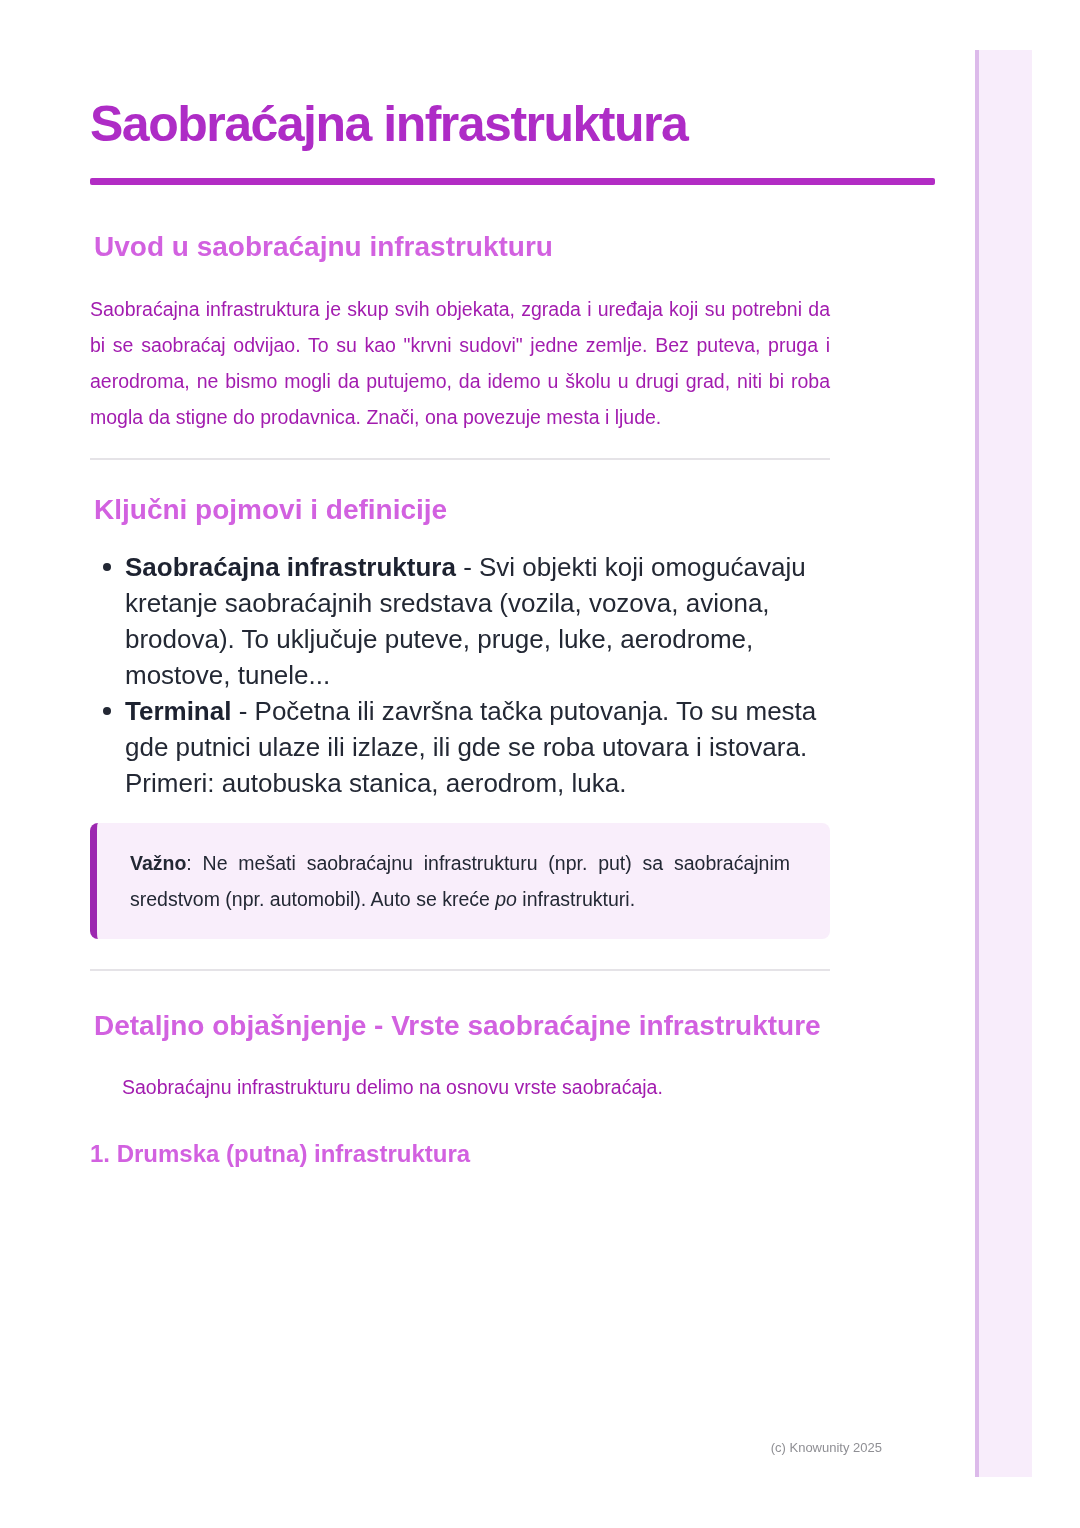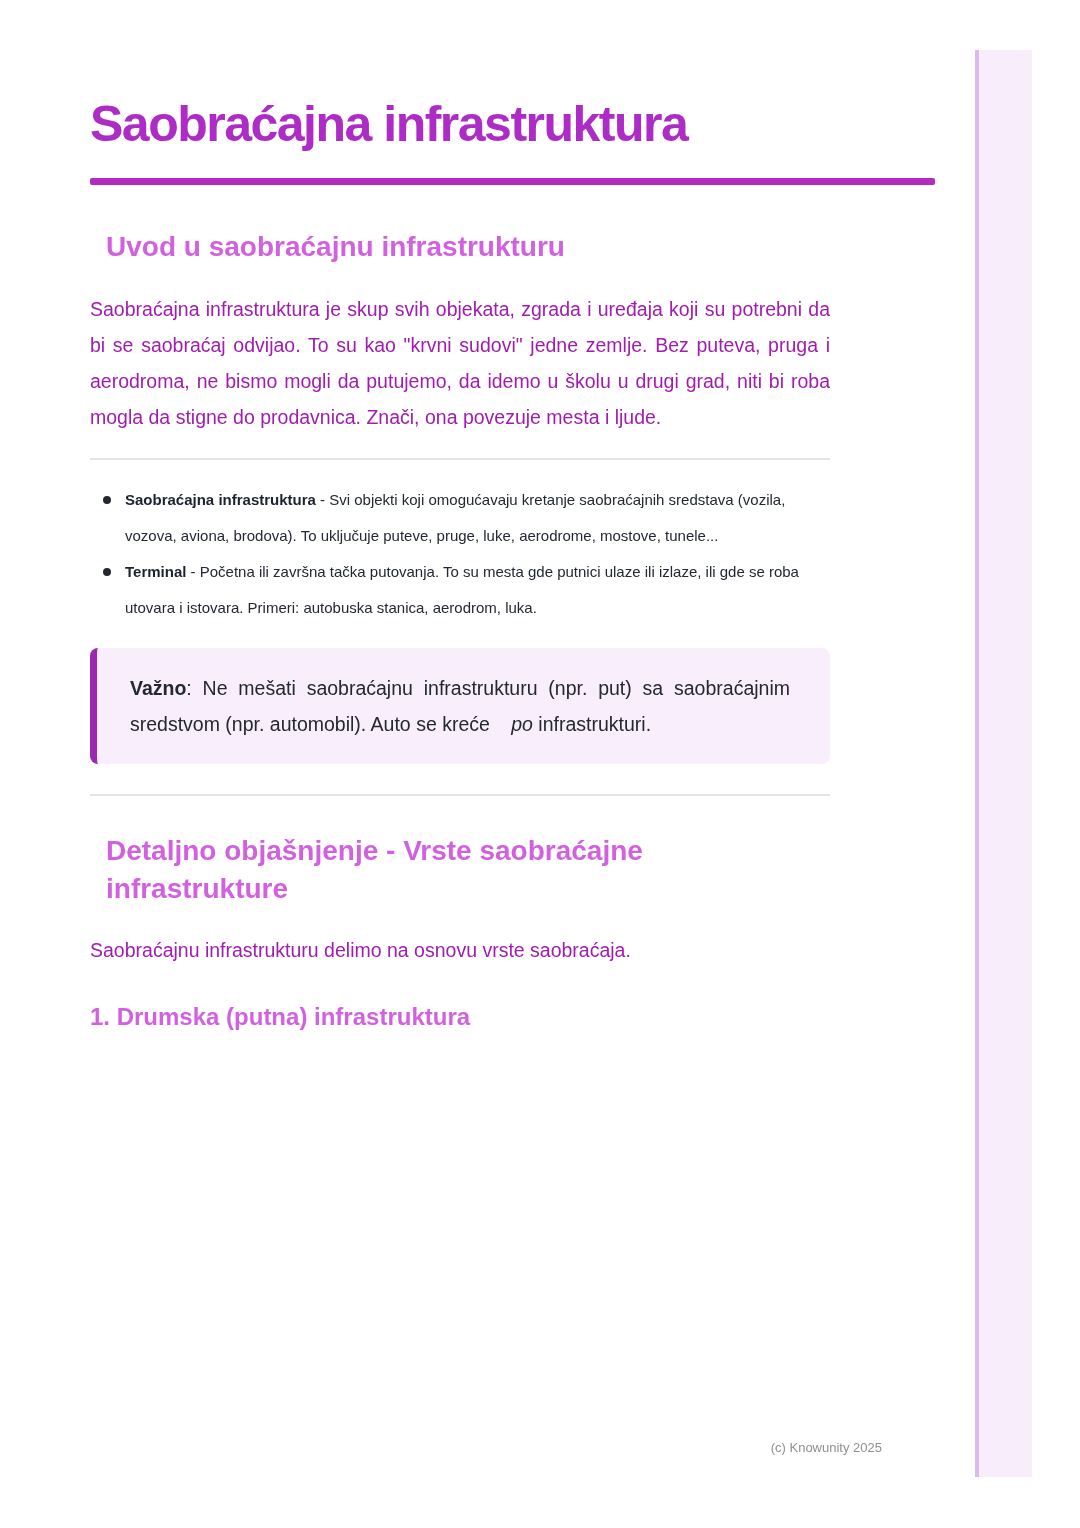--- a/index.html
+++ b/index.html
@@ -43,59 +43,59 @@
   }
   .title-rule {
     margin-top: 26px;
     width: 845px;
     height: 7px;
     background: #b22cc4;
     border-radius: 2px;
   }
 
   h2.section-heading {
-    margin: 16px;
+    margin: 4px;
     font-size: 28px;
     line-height: 38px;
     font-weight: 700;
     color: #d261e0;
   }
   h2.mt-intro  { margin-top: 45px; line-height: 34px; }
   h2.mt-terms  { margin-top: 33px; line-height: 34px; }
   h2.mt-detail { margin-top: 36px; }
 
   p.body {
     margin: 0;
     font-size: 19.5px;
     line-height: 36px;
     color: #a21caf;
   }
   p.justified { text-align: justify; }
   p.mt-p1 { margin-top: 27px; }
-  p.mt-p2 { margin-top: 24px; }
+  p.mt-p2 { margin-top: 24px; margin-left: 32px; }
 
   hr.divider {
     margin: 0;
     border: none;
     border-top: 2px solid #e5e3e7;
     width: 740px;
   }
   hr.d1 { margin-top: 23px; }
   hr.d2 { margin-top: 30px; }
 
   ul.bullets {
     margin: 22px 0 0 0;
     padding: 0;
     list-style: none;
   }
   ul.bullets li {
     position: relative;
     padding-left: 35px;
     margin: 0;
-    font-size: 15px;
+    font-size: 26px;
     line-height: 36px;
     color: #232834;
   }
   ul.bullets li .dot {
     position: absolute;
     left: 13px;
     top: 14px;
     width: 8px;
     height: 8px;
     border-radius: 50%;
@@ -112,21 +112,21 @@
     padding: 22px 40px 22px 33px;
   }
   .callout p {
     margin: 0;
     font-size: 19.5px;
     line-height: 36px;
     text-align: justify;
     color: #232834;
   }
   .callout strong { font-weight: 700; }
-  .callout em { font-style: italic; margin-left: 16px; }
+  .callout em { font-style: italic; }
 
   h3.sub-heading {
     margin: 34px 0 0 0;
     font-size: 24px;
     line-height: 30px;
     font-weight: 700;
     color: #d261e0;
   }
 
   .footer {
@@ -147,20 +147,21 @@
   <div class="content">
 
     <h1 class="page-title">Saobraćajna infrastruktura</h1>
     <div class="title-rule"></div>
 
     <h2 class="section-heading mt-intro">Uvod u saobraćajnu infrastrukturu</h2>
     <p class="body justified mt-p1">Saobraćajna infrastruktura je skup svih objekata, zgrada i uređaja koji su potrebni da bi se saobraćaj odvijao. To su kao "krvni sudovi" jedne zemlje. Bez puteva, pruga i aerodroma, ne bismo mogli da putujemo, da idemo u školu u drugi grad, niti bi roba mogla da stigne do prodavnica. Znači, ona povezuje mesta i ljude.</p>
 
     <hr class="divider d1">
 
+    <h2 class="section-heading mt-terms">Ključni pojmovi i definicije</h2>
 
     <ul class="bullets">
       <li>
         <span class="dot"></span>
         <strong>Saobraćajna infrastruktura</strong>
         <span>- Svi objekti koji omogućavaju kretanje saobraćajnih sredstava (vozila, vozova, aviona, brodova). To uključuje puteve, pruge, luke, aerodrome, mostove, tunele...</span>
       </li>
       <li>
         <span class="dot"></span>
         <strong>Terminal</strong>

